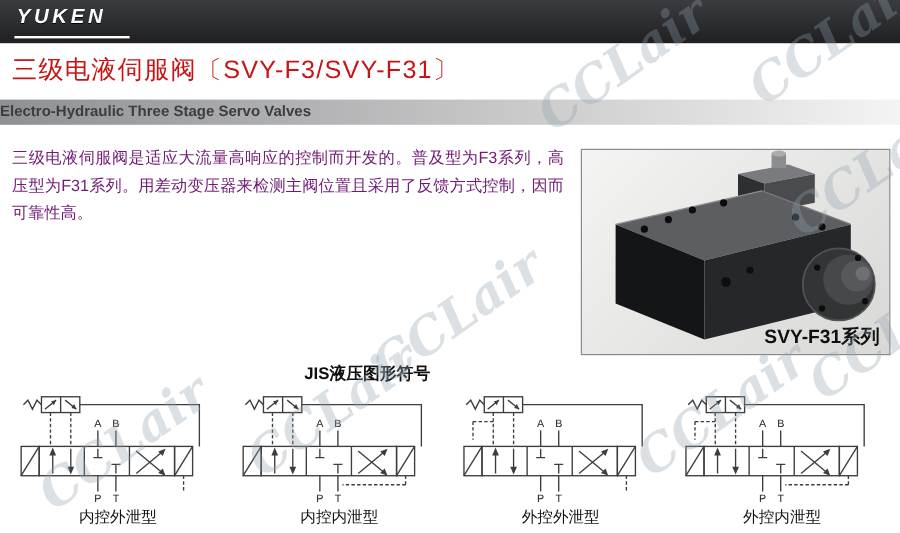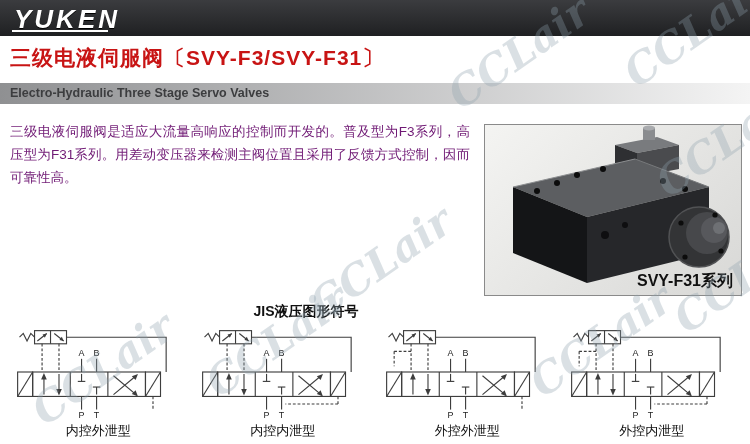--- a/index.html
+++ b/index.html
@@ -4,30 +4,30 @@
 <style>
   html,body{margin:0;padding:0;}
   body{
     width:750px;height:444px;position:relative;overflow:hidden;background:#fff;
     font-family:"Liberation Sans","DejaVu Sans",sans-serif;
   }
   
   .topbar{position:absolute;left:0;top:0;width:750px;height:36px;
     background:linear-gradient(#3b3c3f,#1f2022);z-index:1;}
   .logo{position:absolute;left:14px;top:4px;color:#fff;font-weight:bold;
-    font-size:26px;font-style:italic;letter-spacing:3px;
+    font-size:17px;font-style:italic;letter-spacing:3px;
     text-shadow:0 1px 0 #000;}
   .logo-underline{position:absolute;left:12px;top:30px;width:96px;height:2px;background:#fff;}
 
   
-  .title-zh{position:absolute;left:10px;top:44px;font-size:21px;font-weight:bold;
+  .title-zh{position:absolute;left:10px;top:44px;font-size:21px;font-weight:normal;
     color:#c81414;z-index:1;letter-spacing:1px;text-align:center;}
   .en-bar{position:absolute;left:0;top:83px;width:750px;height:21px;
     background:linear-gradient(to right,#8f9092,#f4f4f4);z-index:1;}
-  .en-bar span{display:block;padding:3px 0 0 10px;font-size:12.5px;font-weight:bold;color:#3c3d3f;}
+  .en-bar span{display:block;padding:3px 0 0 0;font-size:12.5px;font-weight:bold;color:#3c3d3f;}
 
   
   .intro{position:absolute;left:10px;top:121px;width:460px;font-size:13.5px;
     line-height:1.7;color:#701a75;z-index:1;text-align:justify;}
 
   
   .photo-box{position:absolute;left:484px;top:124px;width:256px;height:170px;
     border:1px solid #8a8a8a;background:linear-gradient(135deg,#f4f4f2,#d8d8d6);z-index:1;}
   .photo-box svg{position:absolute;left:0;top:0;width:256px;height:170px;}
   .photo-caption{position:absolute;right:8px;bottom:3px;font-size:16px;

